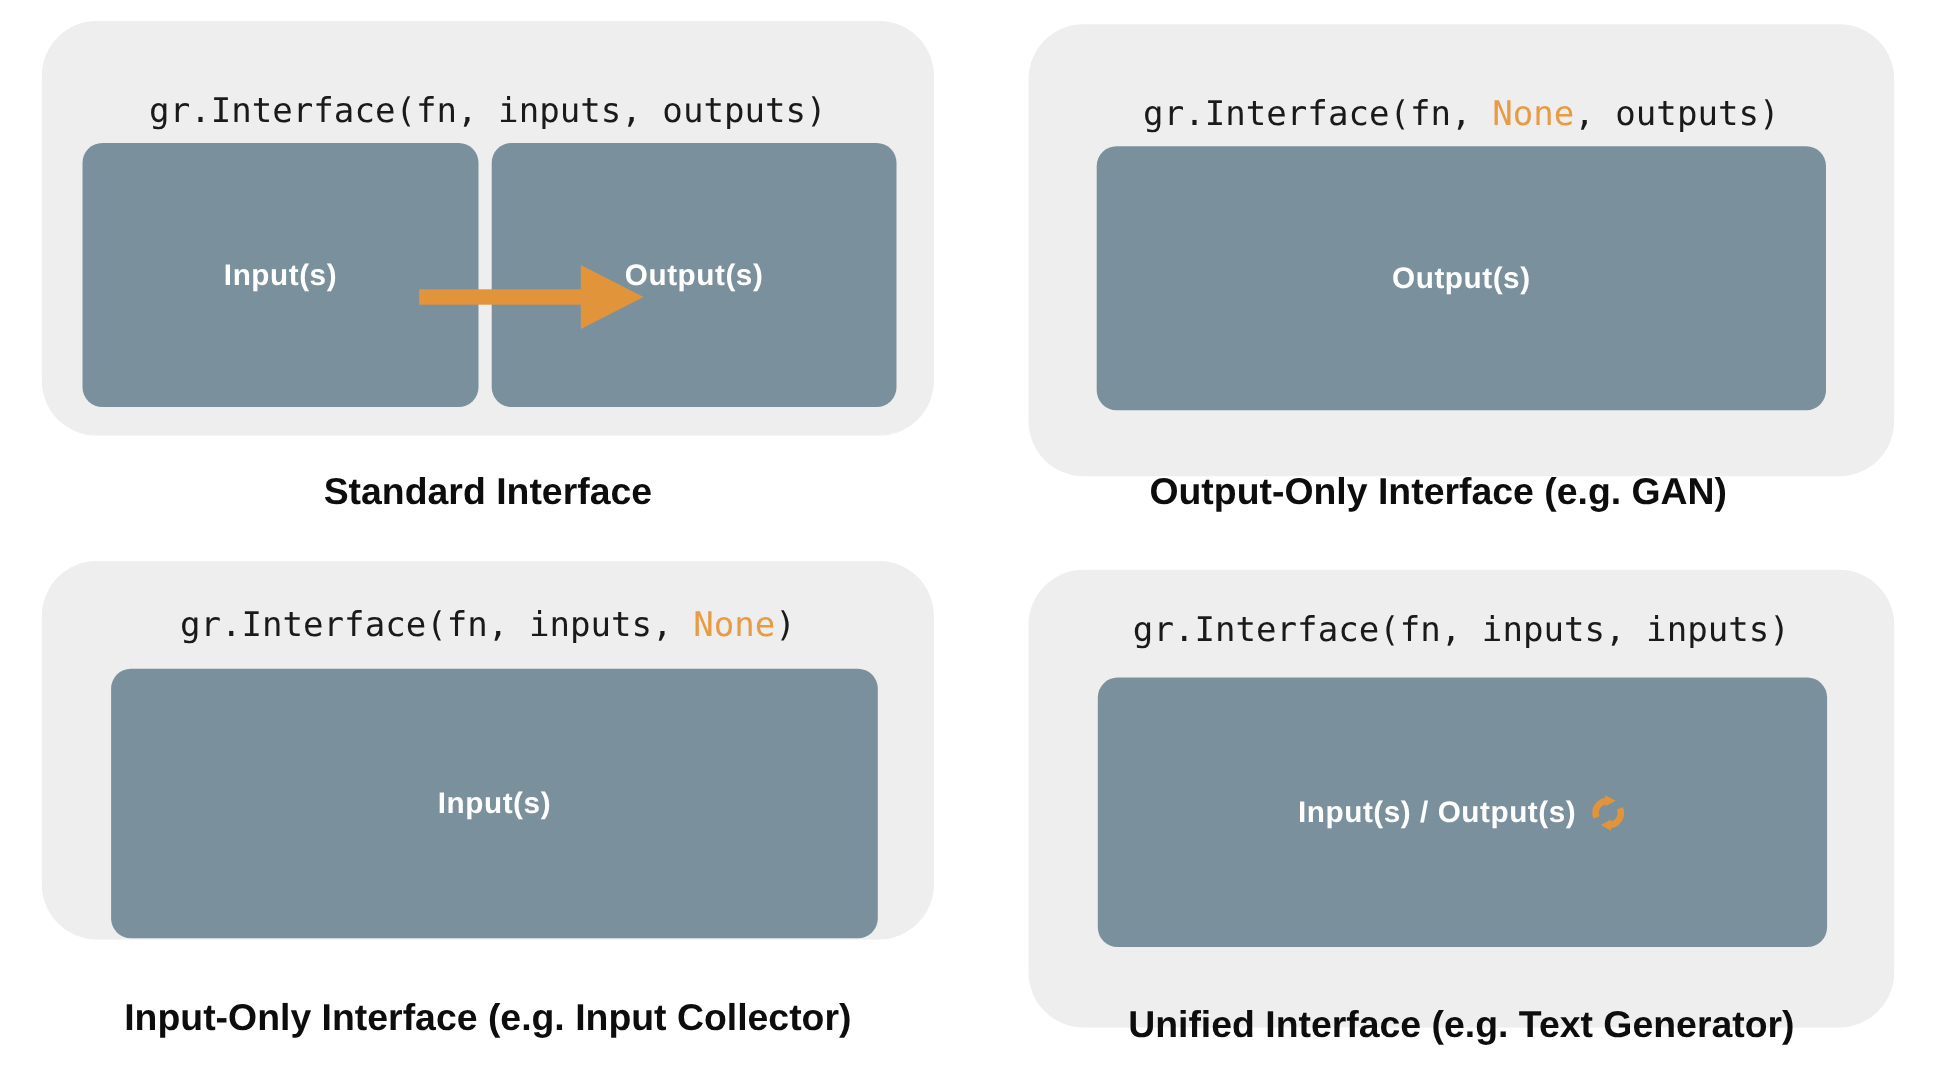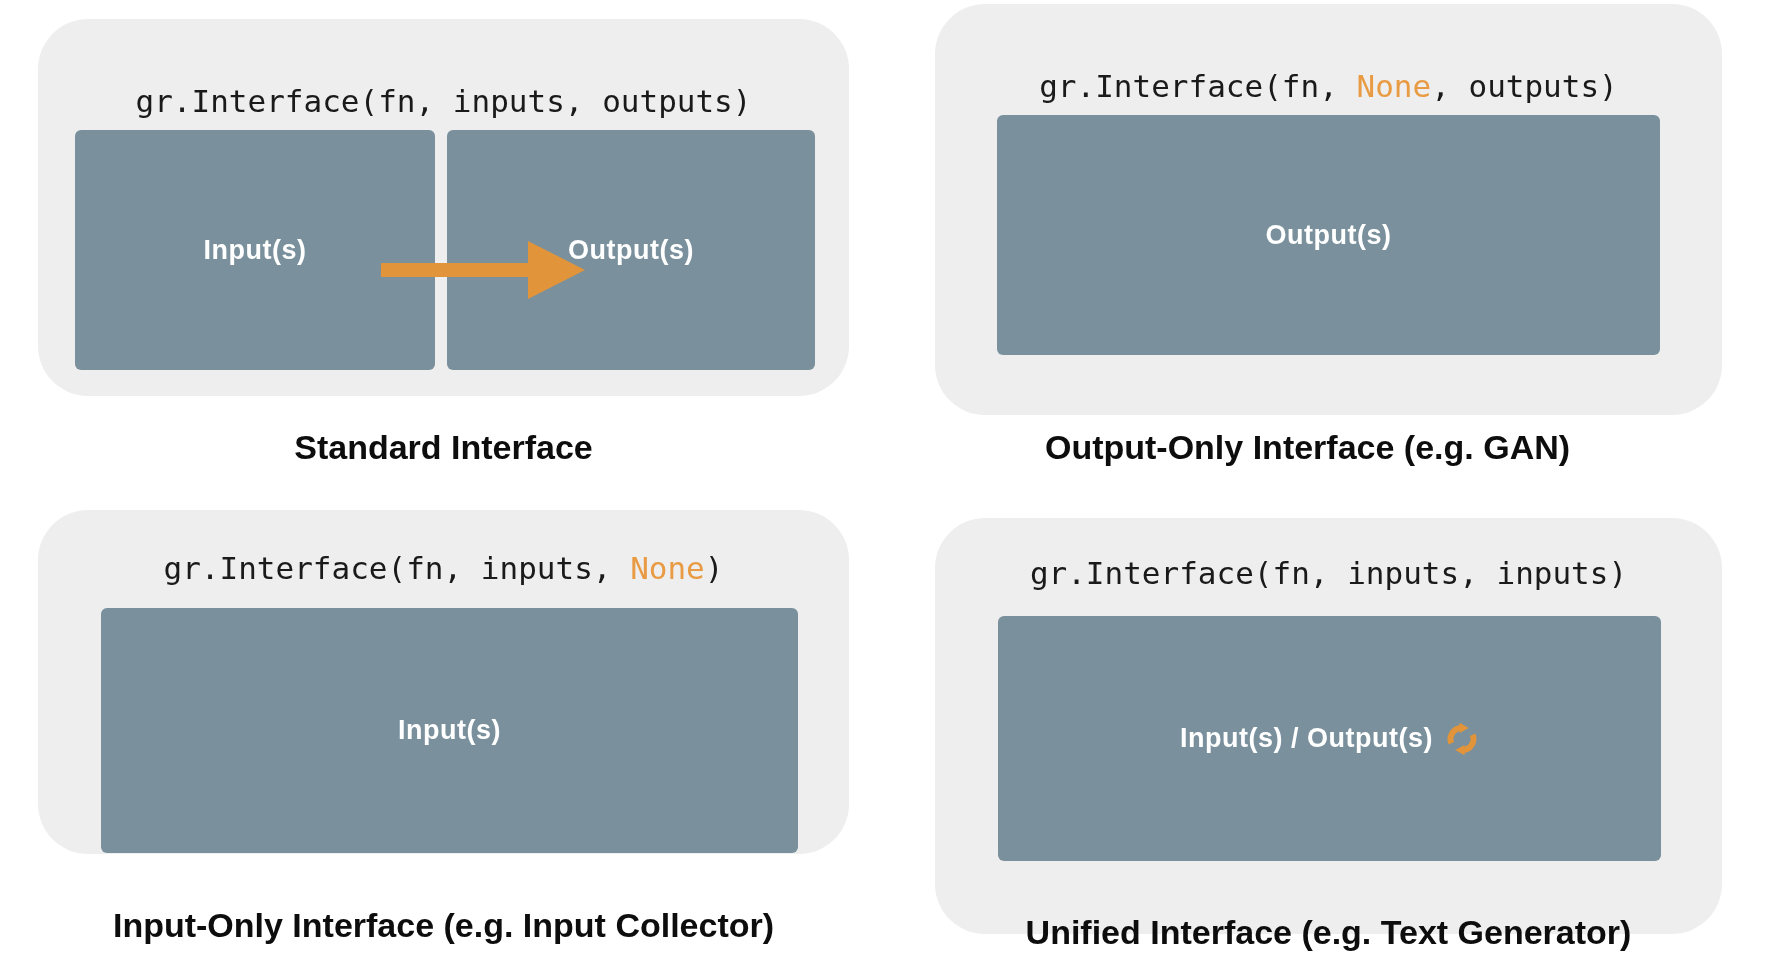--- a/index.html
+++ b/index.html
@@ -20,38 +20,38 @@
     width:1765px;height:975px;
     background:var(--page-bg);
     overflow:hidden;
   }
   .panel{
     position:absolute;
     background:var(--panel-bg);
     border-radius:50px;
   }
   .panel-tl{left:38px;top:19px;width:811px;height:377px;}
-  .panel-tr{left:935px;top:4px;width:787px;height:411px;}
+  .panel-tr{left:935px;top:22px;width:787px;height:411px;}
   .panel-bl{left:38px;top:510px;width:811px;height:344px;}
   .panel-br{left:935px;top:518px;width:787px;height:416px;}
   .code-line{
     position:absolute;left:0;right:0;top:60px;
     text-align:center;
     font-family:"DejaVu Sans Mono","Liberation Mono",monospace;
     font-size:31px;line-height:44px;
     color:var(--code-text);
     white-space:pre;
   }
   .panel-bl .code-line{top:36px;}
   .panel-br .code-line{top:33px;}
   .code-hl{color:var(--accent-orange-text);}
   .shape-box{
     position:absolute;
     background:var(--box-bg);
-    border-radius:6px;
+    border-radius:18px;
     display:flex;align-items:center;justify-content:center;
     gap:12px;
     color:var(--box-label-text);
     font-size:27px;font-weight:700;
     letter-spacing:0.5px;
   }
   .panel-tl .box-a{left:37px;top:111px;width:360px;height:240px;}
   .panel-tl .box-b{left:409px;top:111px;width:368px;height:240px;}
   .panel-tr .box-a{left:62px;top:111px;width:663px;height:240px;}
   .panel-bl .box-a{left:63px;top:98px;width:697px;height:245px;}

